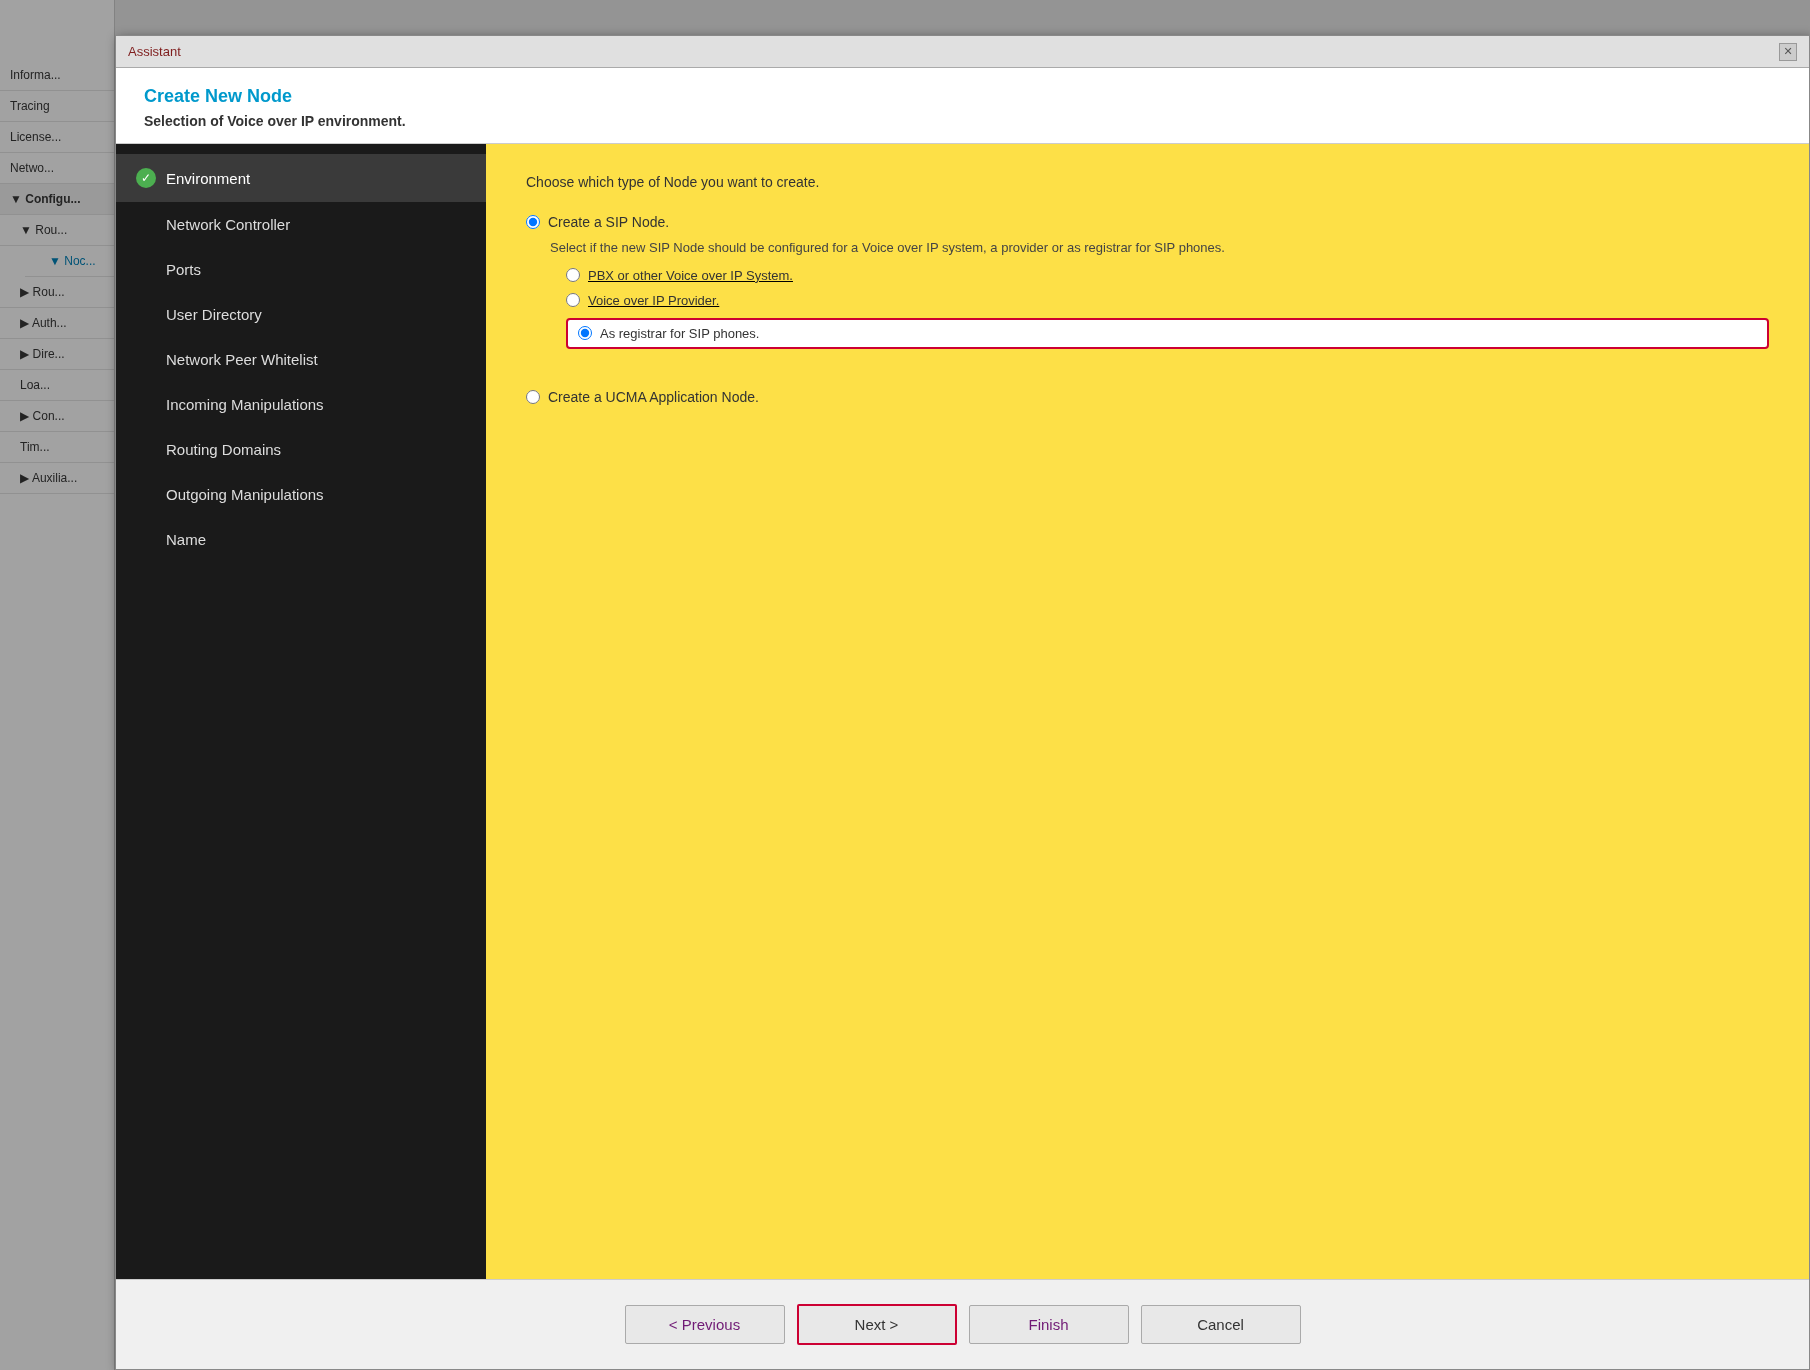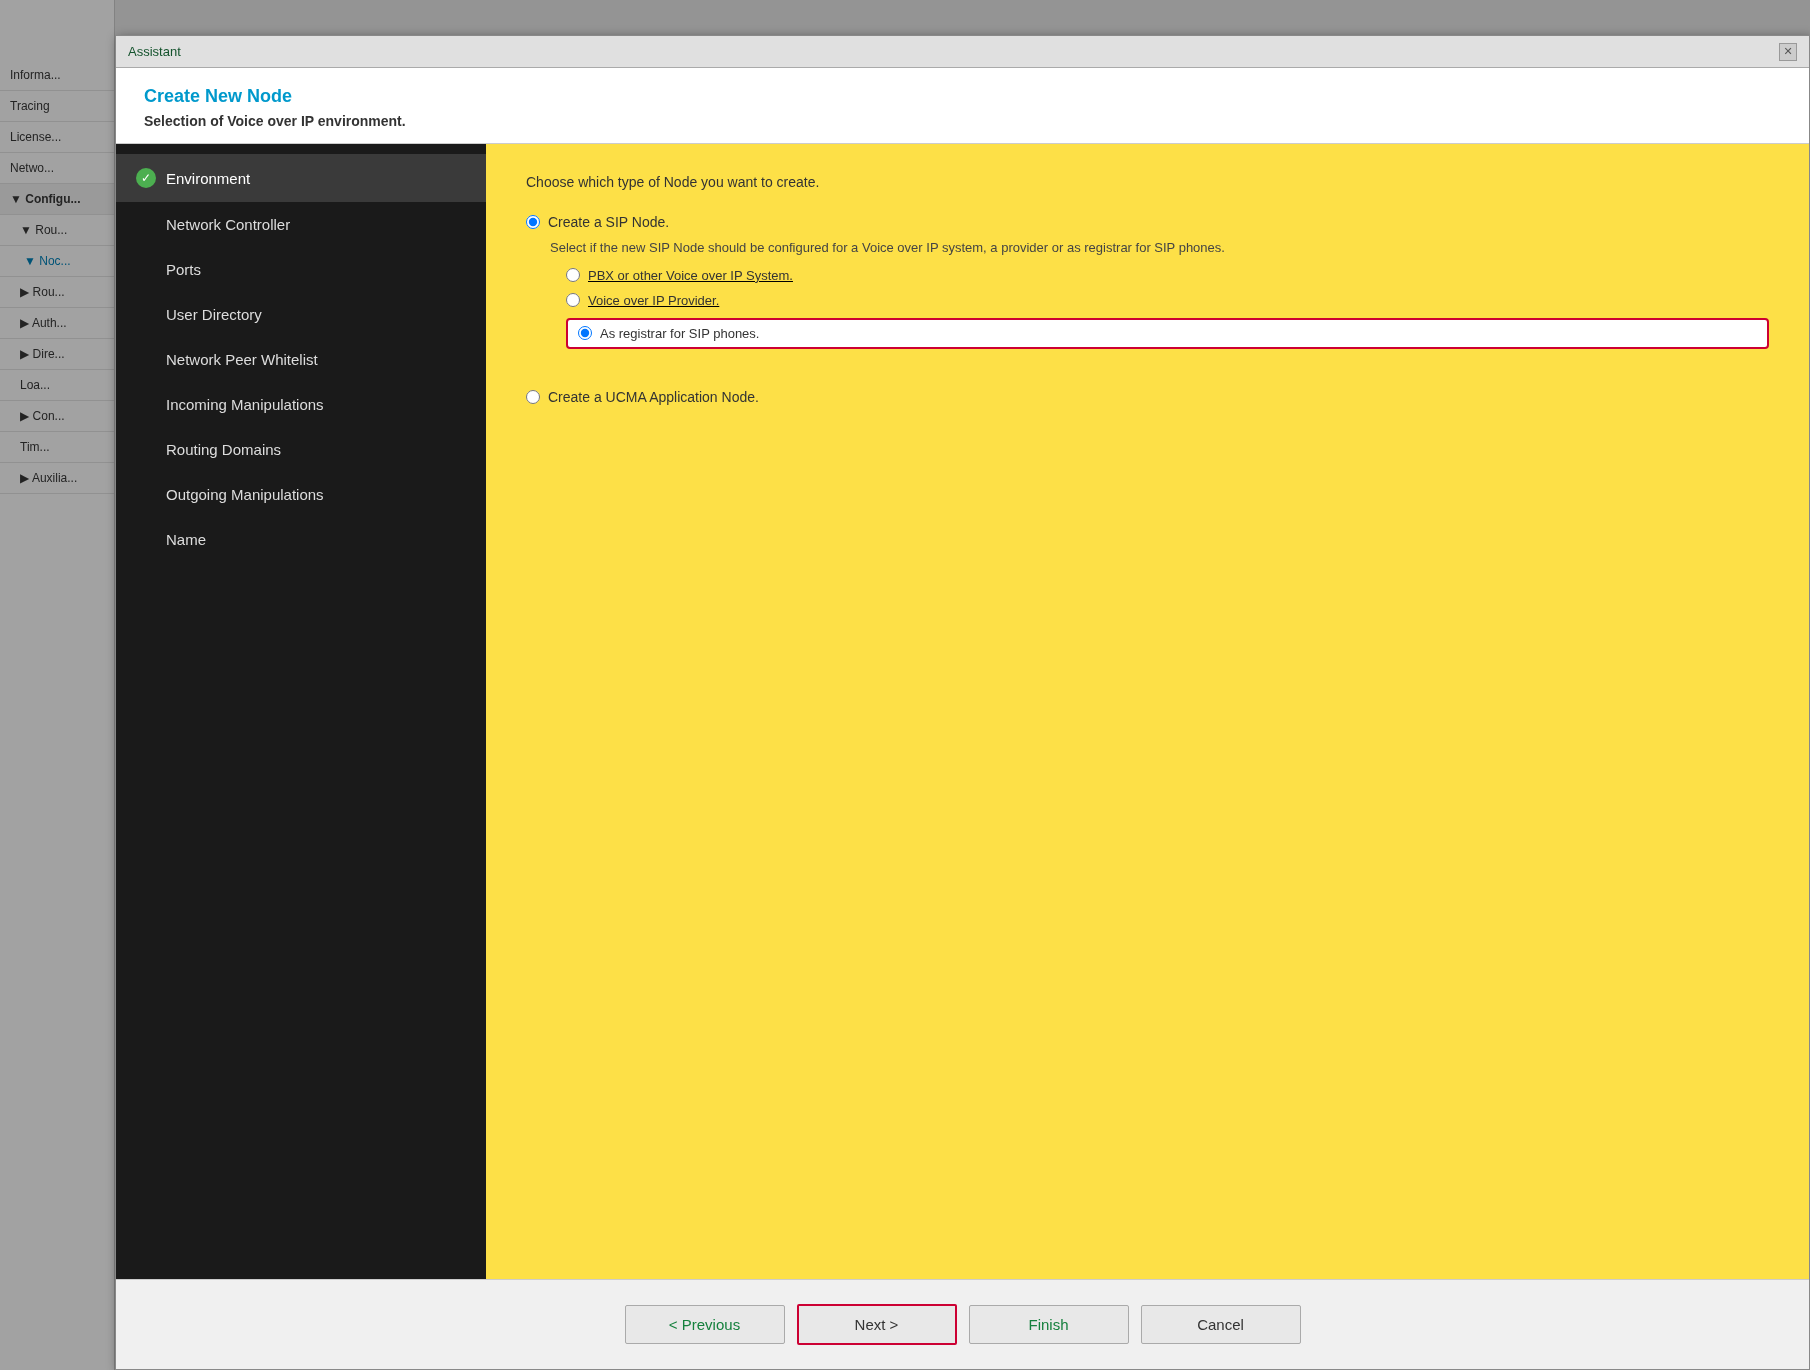--- a/index.html
+++ b/index.html
@@ -58,20 +58,21 @@
       background: #ddd;
     }
     .app-sidebar-item.highlighted {
       color: #0077aa;
     }
     .app-sidebar-item.indented {
       padding-left: 20px;
     }
     .app-sidebar-item.indented2 {
       padding-left: 24px;
+      margin-left: 25px;
     }
 
     
     .modal-overlay {
       position: absolute;
       top: 0; left: 0;
       width: 1810px;
       height: 1370px;
       background: rgba(0,0,0,0.3);
     }
@@ -94,21 +95,21 @@
       border-bottom: 1px solid #aaa;
       padding: 6px 12px;
       display: flex;
       align-items: center;
       justify-content: space-between;
       height: 32px;
     }
     .modal-titlebar-text {
       font-size: 13px;
       font-weight: normal;
-      color: #14532d;
+      color: #7f1d1d;
     }
     .modal-close-btn {
       width: 18px;
       height: 18px;
       background: #ccc;
       border: 1px solid #999;
       cursor: pointer;
       display: flex;
       align-items: center;
       justify-content: center;
@@ -283,21 +284,21 @@
       border-radius: 2px;
       color: #333;
       min-width: 160px;
     }
     .footer-btn.primary {
       border: 2px solid #cc0033;
       background: #e8e8e8;
       color: #333;
     }
     .footer-btn.disabled {
-      color: #15803d;
+      color: #701a75;
       cursor: default;
     }
   </style>
 </head>
 <body>
 
 <div class="app-bg"></div>
 
 <button class="add-node-btn">Add Node...</button>
 

